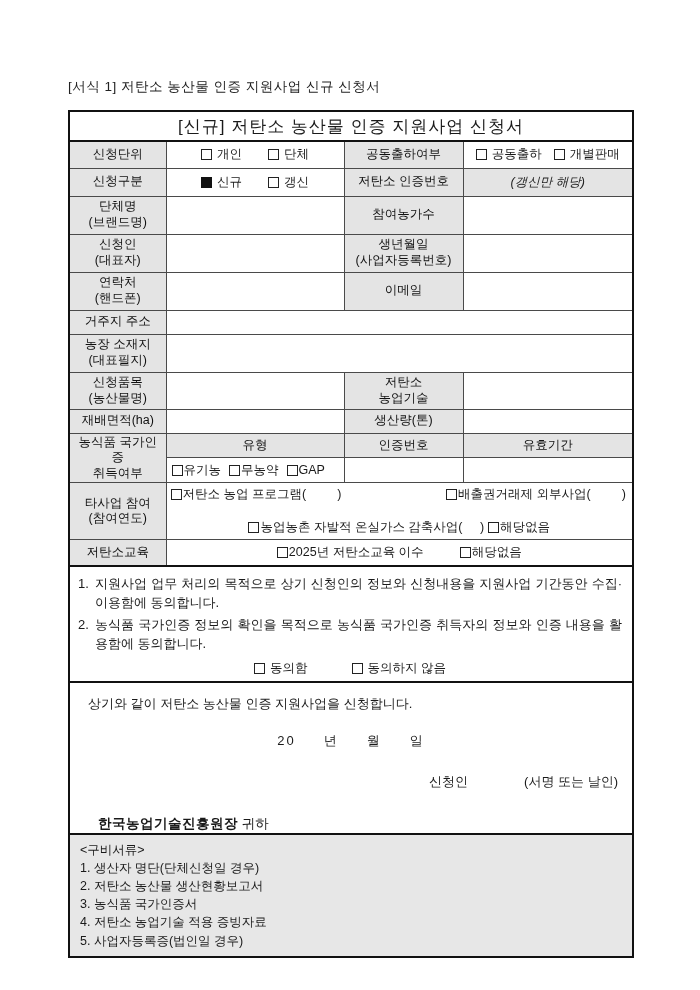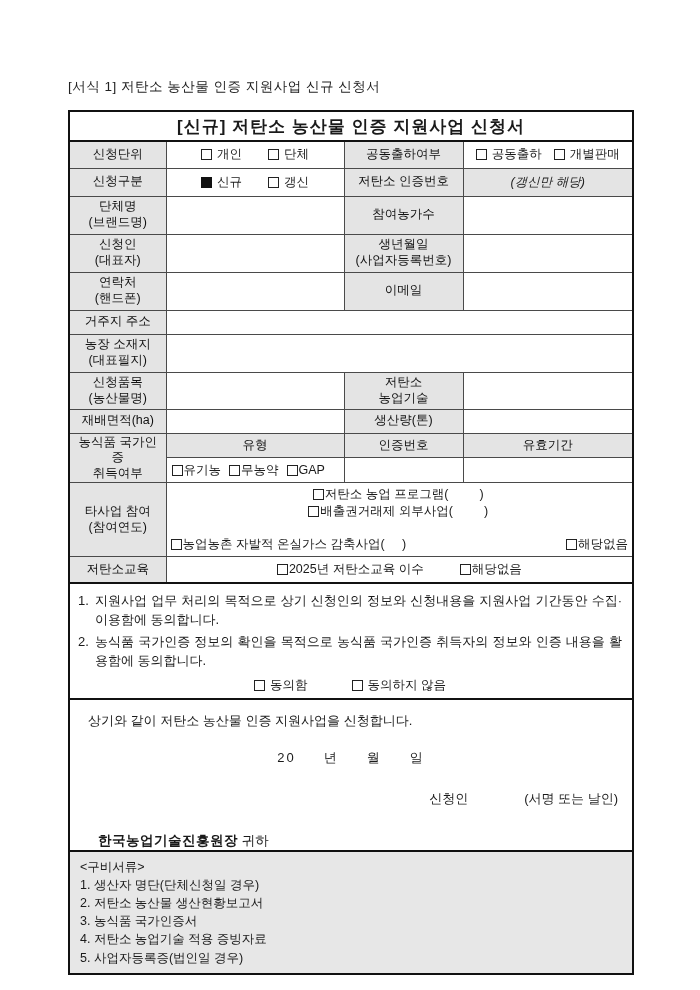--- a/index.html
+++ b/index.html
@@ -21,21 +21,21 @@
     border:2.5px solid #111;
     font-size:12.5px;
   }
   td { border:1px solid #4a4a4a; vertical-align:middle; padding:1px 3px; }
   td.lbl {
     background:#e4e4e4; text-align:center; white-space:pre-line;
     line-height:1.25; color:#111;
   }
   td.val { background:#fff; }
   td.title-cell {
-    text-align:center; font-weight:bold; font-size:17px;
+    text-align:center; font-weight:normal; font-size:17px;
     border-bottom:2px solid #111; letter-spacing:1px; background:#fff;
   }
   td.note-cell {
     background:#e4e4e4; text-align:center; font-style:italic; color:#222;
   }
   tr.h30{height:30px} tr.h27{height:27px} tr.h28{height:28px} tr.h38{height:38px}
   tr.h37{height:37px} tr.h24{height:24px} tr.h23{height:23px} tr.h47{height:47px}
   tr.h26{height:26px} tr.h110{height:110px} tr.h124{height:124px} tr.h117{height:117px}
   .sep-top { border-top:2px solid #111 !important; }
 
@@ -47,22 +47,22 @@
   .cb .bx {
     width:11px; height:11px; border:1.5px solid #222; background:#fff;
     display:inline-block; flex:none; margin-right:5px;
   }
   .cb.tight .bx { margin-right:1px; }
   .cb .bx.on { background:#111; border-color:#111; }
 
   
   .op-cell { padding:3px 4px; }
   .op-line { display:flex; align-items:center; font-size:12.5px; }
-  .op-line1 { justify-content:space-between; padding-right:2px; margin-bottom:12px;flex-direction:column; }
-  .op-line2 { justify-content:space-between; gap:4px;margin-top:16px; }
+  .op-line1 { justify-content:space-between; padding-right:2px; margin-bottom:12px; }
+  .op-line2 { justify-content:center; gap:4px;margin-top:16px; }
 
   
   .agree-cell { padding:7px 10px 4px 8px; }
   .agr-item { display:flex; line-height:1.5; font-size:13px; margin-bottom:2px; }
   .agr-num { width:17px; flex:none; }
   .agr-text { flex:1; text-align:justify; }
   .consent-line { margin-top:6px; }
 
   
   .sig-cell { padding:0; }

